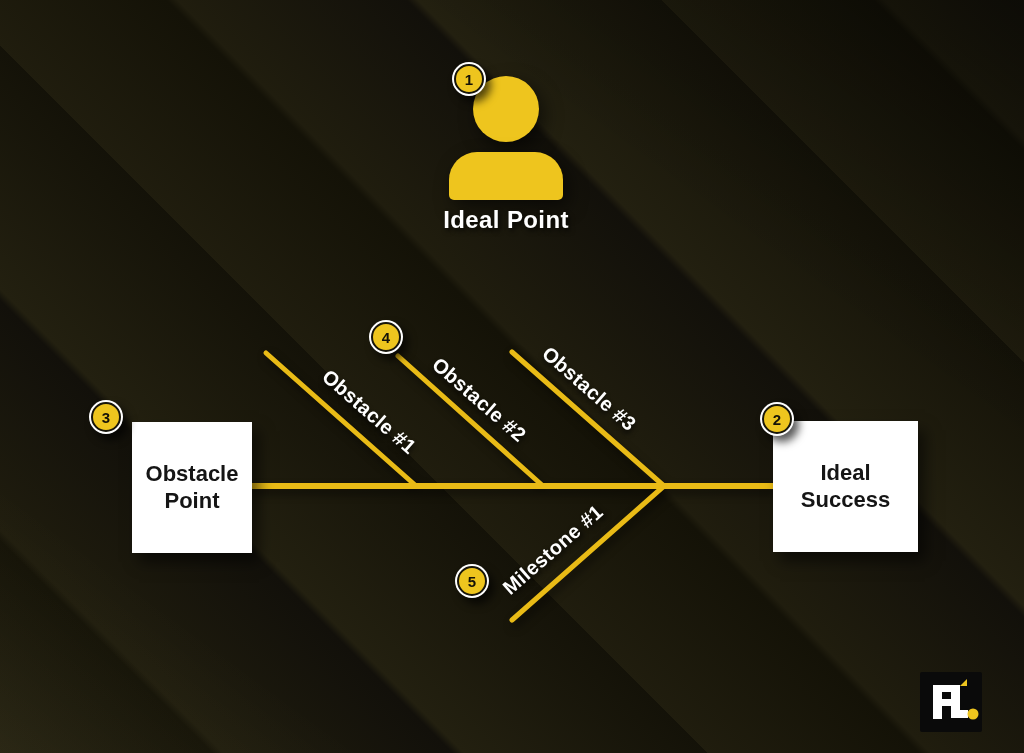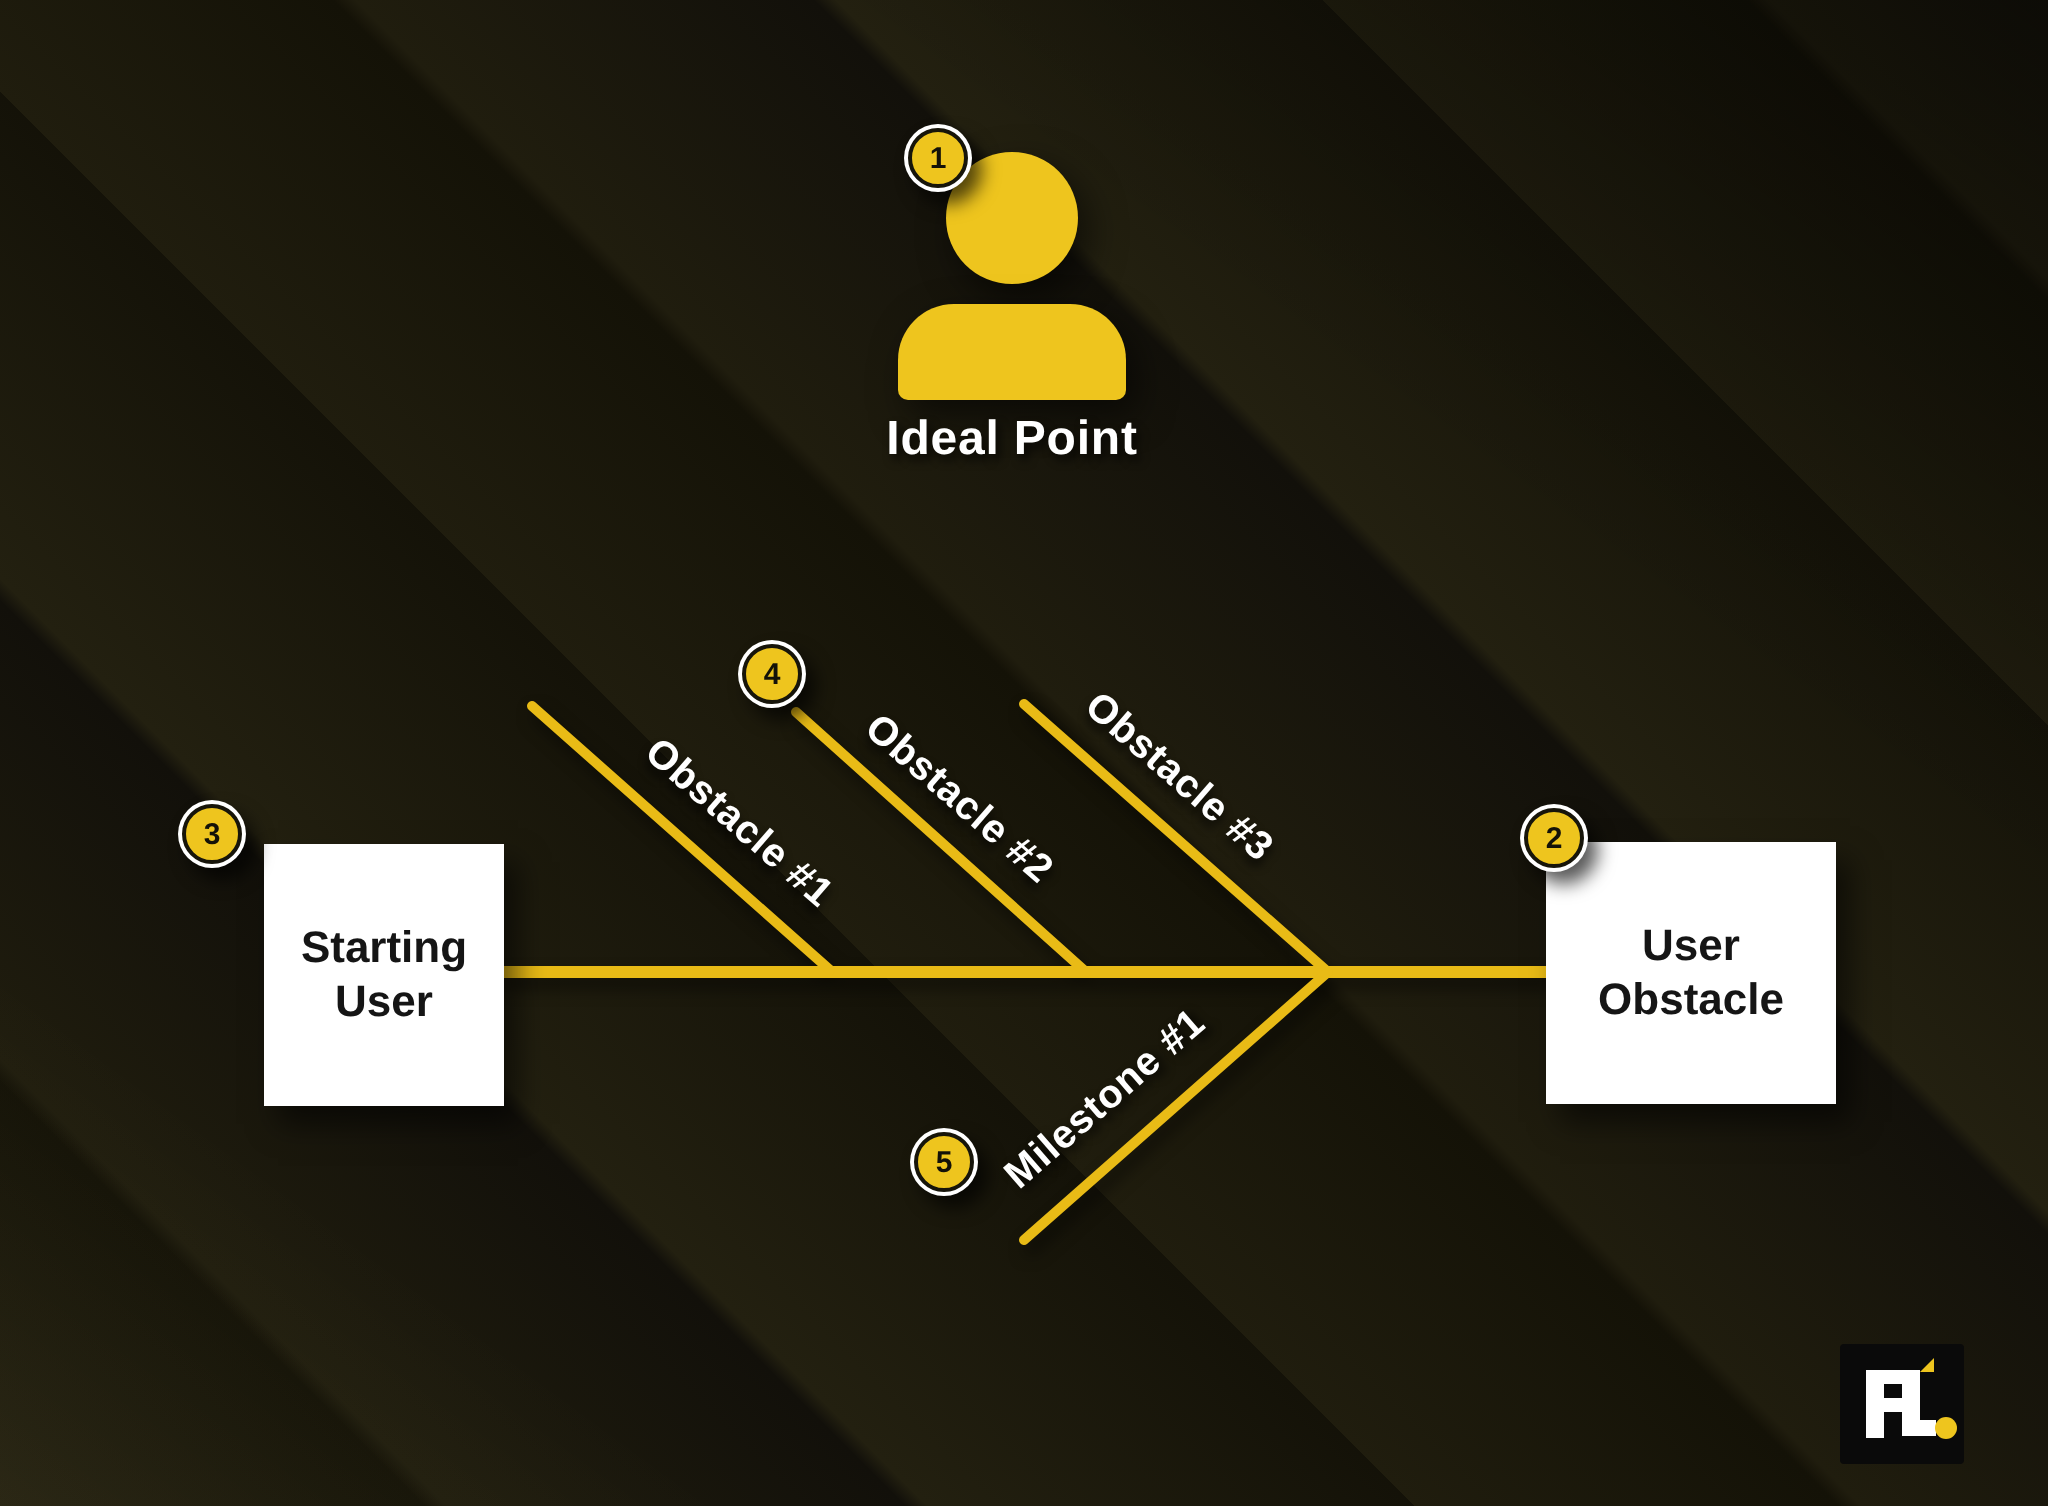--- a/index.html
+++ b/index.html
@@ -87,28 +87,28 @@
   </svg>
 
   <div class="abs persona-head" style="left:473px;top:76px"></div>
   <div class="abs persona-body" style="left:449px;top:152px"></div>
   <div class="abs persona-label" style="left:396px;top:206px">Ideal Point</div>
   <div class="abs badge" style="left:452px;top:62px">
     <div class="badge-inner">1</div>
   </div>
 
   <div class="abs node" style="left:132px;top:422px;width:120px;height:131px">
-    <div class="node-label">Starting User</div>
+    <div class="node-label">Obstacle Point</div>
   </div>
   <div class="abs badge" style="left:89px;top:400px">
     <div class="badge-inner">3</div>
   </div>
 
   <div class="abs node" style="left:773px;top:421px;width:145px;height:131px">
-    <div class="node-label">User Obstacle</div>
+    <div class="node-label">Ideal Success</div>
   </div>
   <div class="abs badge" style="left:760px;top:402px">
     <div class="badge-inner">2</div>
   </div>
 
   <div class="abs branch-label" style="left:369px;top:412px">Obstacle #1</div>
   <div class="abs branch-label" style="left:479px;top:400px">Obstacle #2</div>
   <div class="abs branch-label" style="left:589px;top:389px">Obstacle #3</div>
   <div class="abs branch-label up" style="left:553px;top:550px">Milestone #1</div>
 

